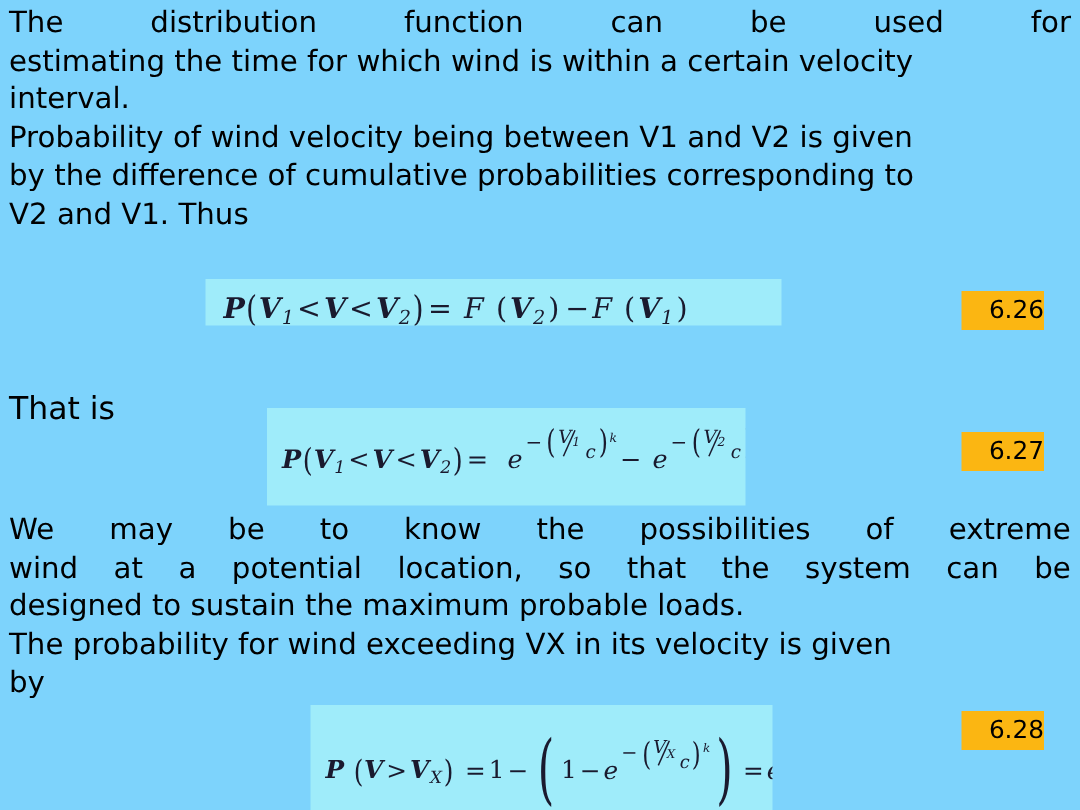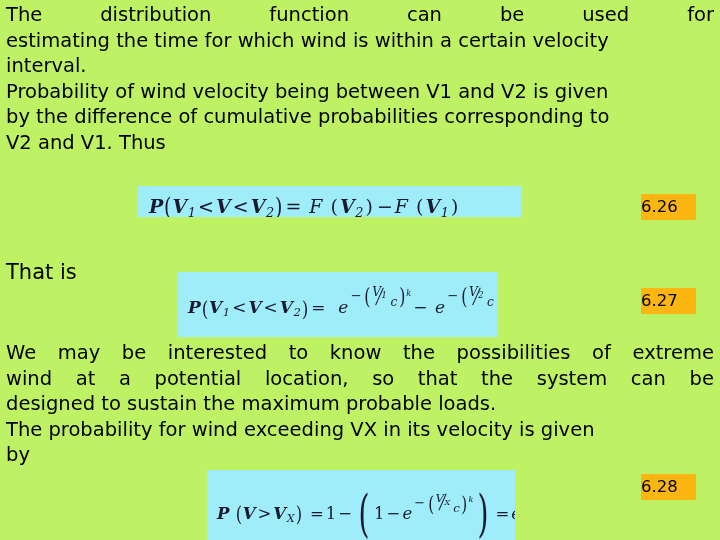--- a/index.html
+++ b/index.html
@@ -13,21 +13,21 @@
     background: #ffffff;
     font-family: "DejaVu Sans", sans-serif;
     overflow: hidden;
     position: relative;
   }
 
   .slide {
     position: relative;
     width: 720px;
     height: 540px;
-    background: #bef264;
+    background: #7dd3fc;
   }
 
   
   .para {
     position: absolute;
     left: 6px;
     width: 708px;
     color: #000000;
     font-family: "DejaVu Sans", sans-serif;
     font-size: 19.5px;
@@ -165,21 +165,21 @@
   }
 
   
   .badge {
     position: absolute;
     background: #fbb612;
     color: #000000;
     font-family: "DejaVu Sans", sans-serif;
     font-size: 16.5px;
     line-height: 26px;
-    text-align: left;
+    text-align: right;
     width: 55px;
     height: 26px;
   }
   #badge-626 { left: 641px; top: 194px; }
   #badge-627 { left: 641px; top: 288px; }
   #badge-628 { left: 641px; top: 474px; }
 
   
   #eqbox-626 { left: 137px; top: 186px; width: 384px; height: 31px; }
   #eq-626    { left: 12px;  top: 9px;  font-size: 19px; }
@@ -226,21 +226,20 @@
       <span class="mib">P</span><span class="medparen">(</span><span class="mib">V</span><span class="sub mn">1</span><span class="mo">&lt;</span><span class="mib">V</span><span class="mo">&lt;</span><span class="mib">V</span><span class="sub mn">2</span><span class="medparen">)</span><span class="mo">=</span>&nbsp;&nbsp;<span class="expo"><span class="expo-body mi">e</span><span class="expo-sup"><span class="mo">−</span><span class="bigparen">(</span><span class="frac"><span class="num"><span>V</span><span class="sub mn">1</span></span><span class="bar"></span><span class="den">c</span></span><span class="bigparen">)</span><span class="sup">k</span></span></span><span class="mo">−</span>&nbsp;<span class="expo"><span class="expo-body mi">e</span><span class="expo-sup"><span class="mo">−</span><span class="bigparen">(</span><span class="frac"><span class="num"><span>V</span><span class="sub mn">2</span></span><span class="bar"></span><span class="den">c</span></span><span class="bigparen">)</span></span></span>
     </div>
   </div>
   <div class="badge" id="badge-627">6.27</div>
 
   <div class="para" id="para-extreme">
     <div class="ln just">
       <span>We</span>
       <span>may</span>
       <span>be</span>
-      <span>interested</span>
       <span>to</span>
       <span>know</span>
       <span>the</span>
       <span>possibilities</span>
       <span>of</span>
       <span>extreme</span>
     </div>
     <div class="ln just">
       <span>wind</span>
       <span>at</span>

